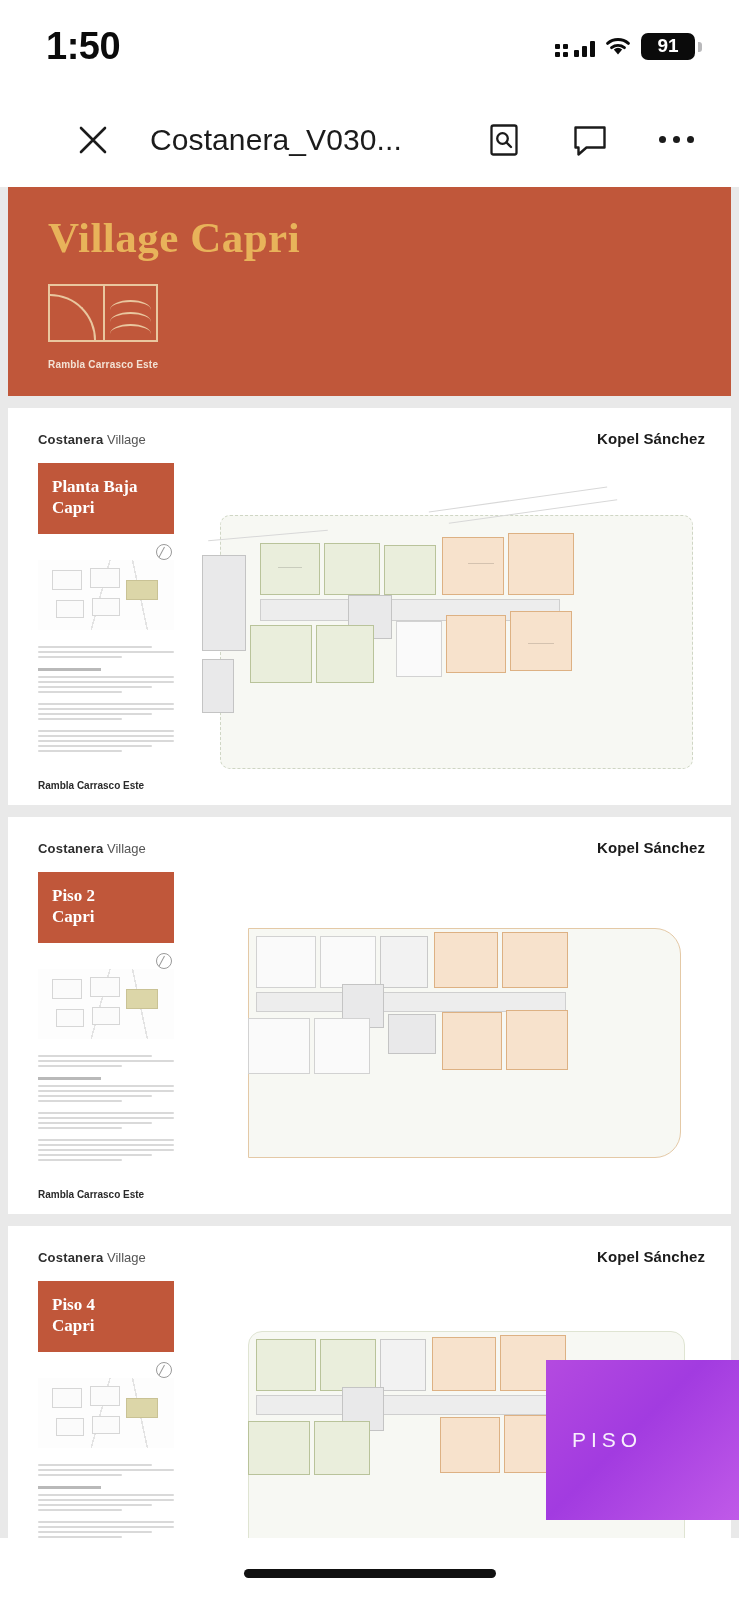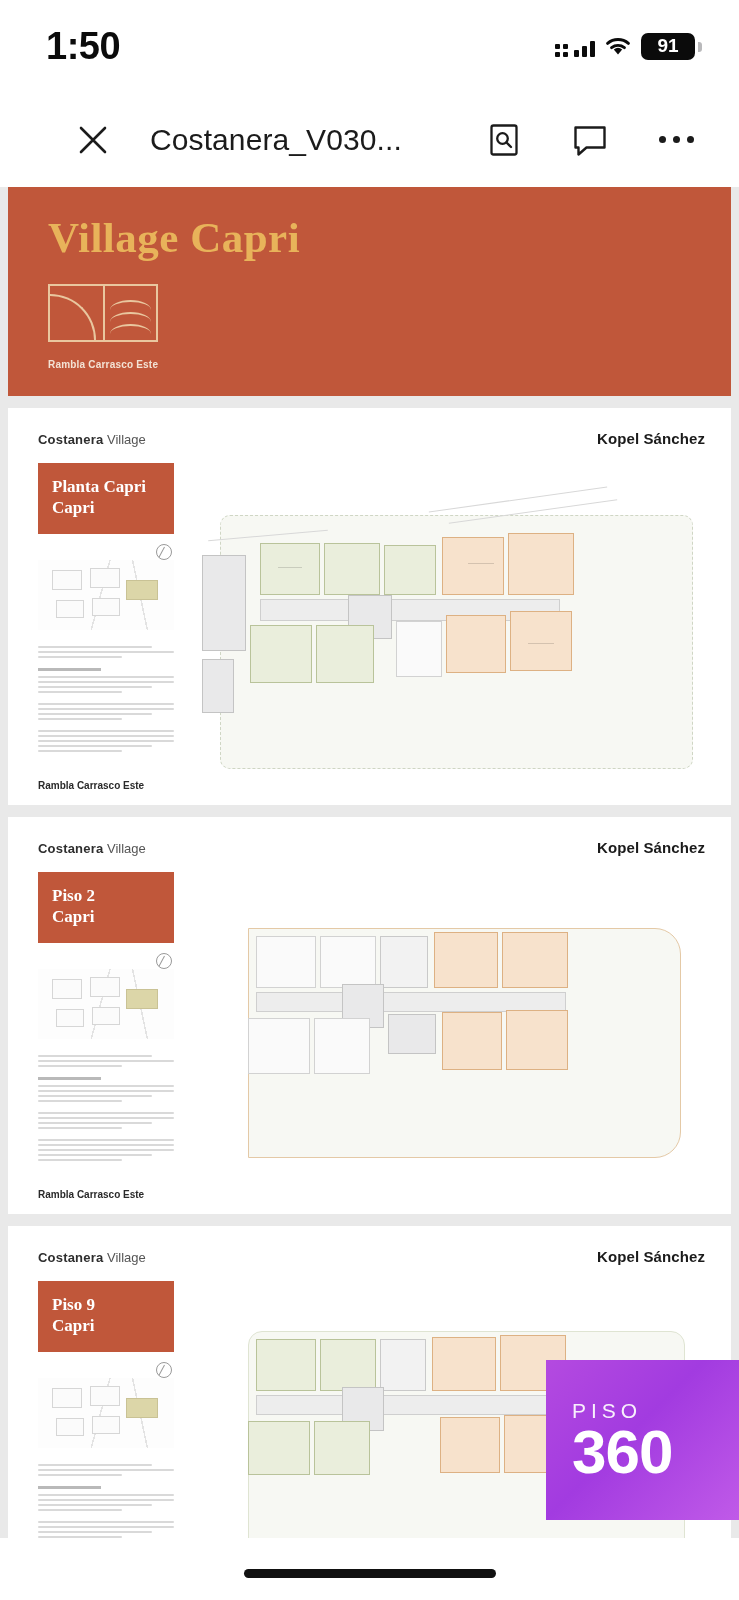--- a/index.html
+++ b/index.html
@@ -312,21 +312,21 @@
         <div class="brand">
           <b>Costanera</b>
           <span>Village</span>
         </div>
         <div class="studio">Kopel Sánchez</div>
       </div>
 
       <div class="sheet-body">
         <div class="sheet-left">
           <div class="label-box">
-            <div>Planta Capri</div>
+            <div>Planta Baja</div>
             <div>Capri</div>
           </div>
           <div class="keyplan">
             <div class="kp-base"></div>
             <div class="north"></div>
             <div class="kp-b" style="left:14px;top:10px;width:30px;height:20px;"></div>
             <div class="kp-b" style="left:52px;top:8px;width:30px;height:20px;"></div>
             <div class="kp-b hl" style="left:88px;top:20px;width:32px;height:20px;"></div>
             <div class="kp-b" style="left:18px;top:40px;width:28px;height:18px;"></div>
             <div class="kp-b" style="left:54px;top:38px;width:28px;height:18px;"></div>
@@ -464,21 +464,21 @@
         <div class="brand">
           <b>Costanera</b>
           <span>Village</span>
         </div>
         <div class="studio">Kopel Sánchez</div>
       </div>
 
       <div class="sheet-body">
         <div class="sheet-left">
           <div class="label-box">
-            <div>Piso 9</div>
+            <div>Piso 4</div>
             <div>Capri</div>
           </div>
           <div class="keyplan">
             <div class="kp-base"></div>
             <div class="north"></div>
             <div class="kp-b" style="left:14px;top:10px;width:30px;height:20px;"></div>
             <div class="kp-b" style="left:52px;top:8px;width:30px;height:20px;"></div>
             <div class="kp-b hl" style="left:88px;top:20px;width:32px;height:20px;"></div>
             <div class="kp-b" style="left:18px;top:40px;width:28px;height:18px;"></div>
             <div class="kp-b" style="left:54px;top:38px;width:28px;height:18px;"></div>
@@ -523,19 +523,18 @@
             <div class="unit u-orange" style="left:242px;top:136px;width:60px;height:56px;"></div>
             <div class="unit u-orange" style="left:306px;top:134px;width:62px;height:58px;"></div>
           </div>
         </div>
       </div>
       <div class="sheet-foot">Rambla Carrasco Este</div>
     </div>
 
     <div class="watermark">
       <div class="wm-piso">PISO</div>
-      <div class="wm-360">360</div>
     </div>
 
     <div class="viewer-bottom-bar"></div>
     <div class="home-indicator"></div>
   </div>
 </div>
 
 </body></html>

